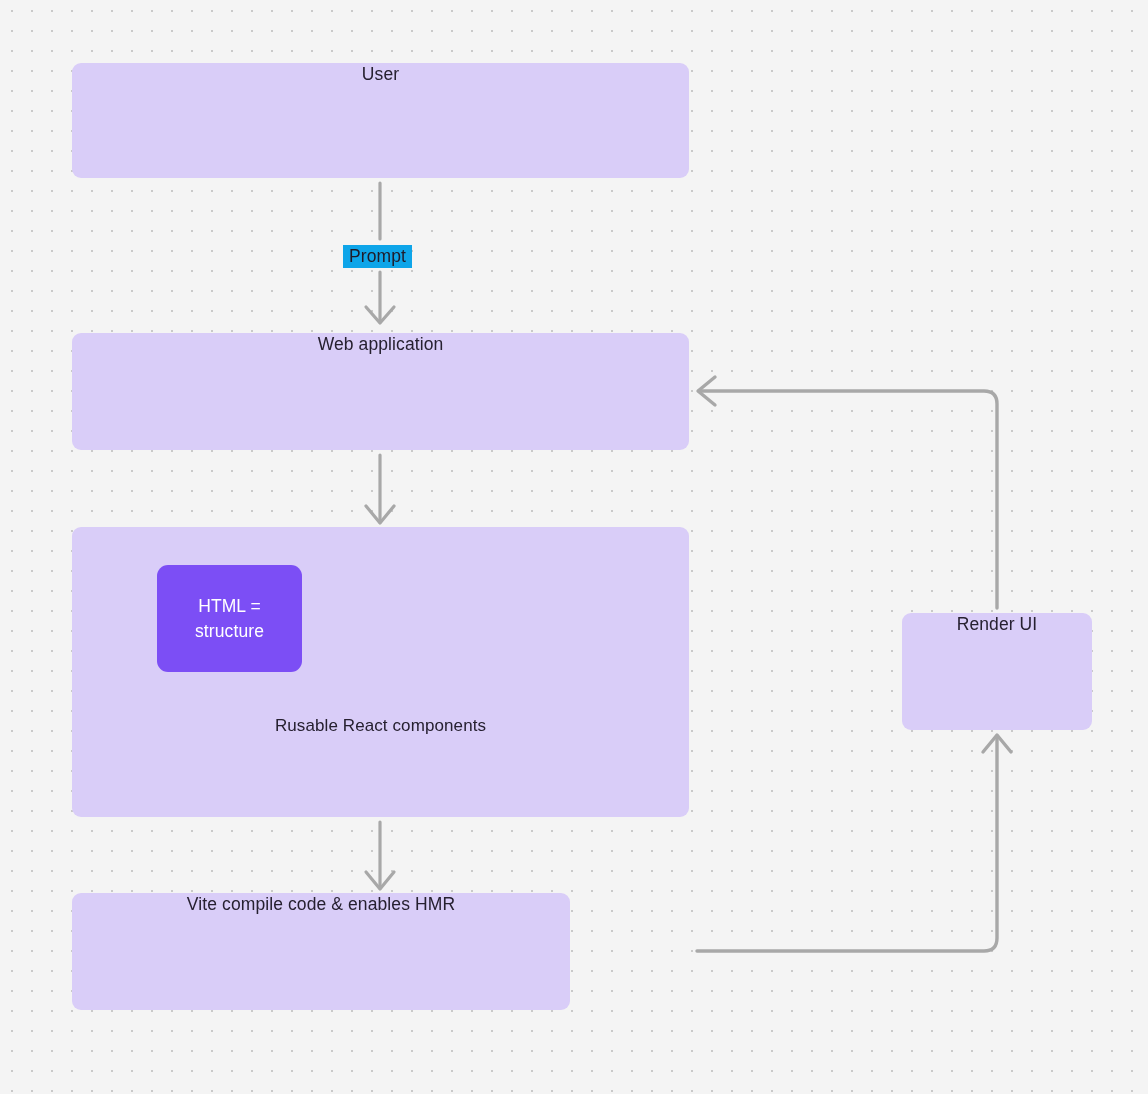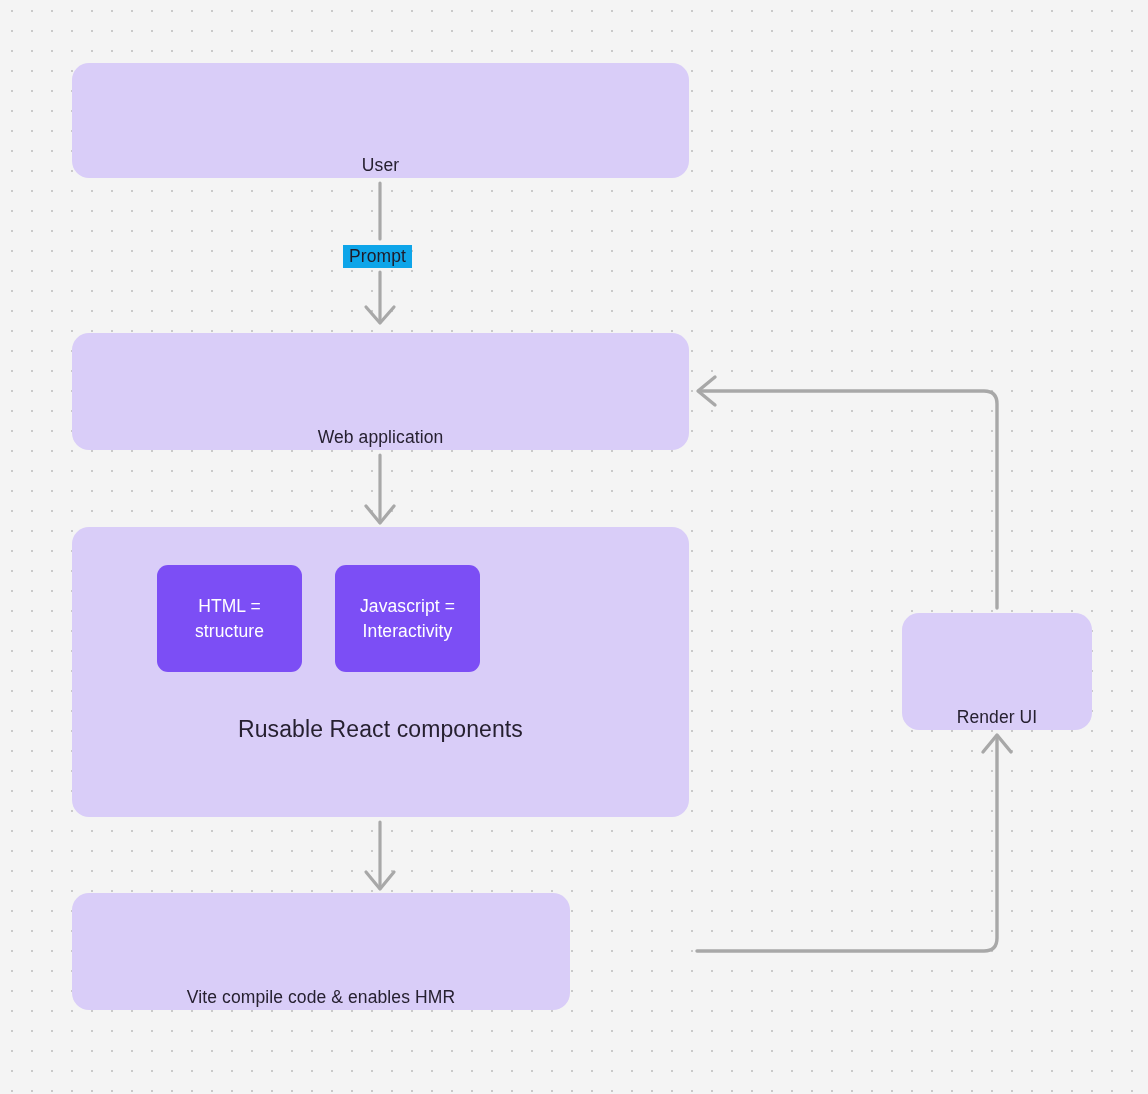--- a/index.html
+++ b/index.html
@@ -31,24 +31,24 @@
     left: 0; top: 0;
     width: 1148px;
     height: 1094px;
     pointer-events: none;
   }
 
   
   .node {
     position: absolute;
     box-sizing: border-box;
-    border-radius: 17px;
+    border-radius: 9px;
     background: #d9cdf8;
     display: flex;
-    align-items: flex-end;
+    align-items: flex-start;
     justify-content: center;
   }
   .node-label {
     font-size: 17.5px;
     color: #262030;
     letter-spacing: 0.1px;
     text-align: center;
     line-height: 1.35;
     white-space: pre-line;
   }
@@ -59,21 +59,21 @@
                      display: block; }
   #node-vite       { left: 72px;  top: 893px; width: 498px; height: 117px; }
   #node-render     { left: 902px; top: 613px; width: 190px; height: 117px; }
 
   
   .inner-row {
     position: absolute;
     left: 65px;
     top: 38px;
     display: flex;
-    gap: 33px;
+    gap: 23px;
     padding-left: 20px;
   }
   .inner-box {
     width: 145px;
     height: 107px;
     border-radius: 11px;
     background: #7c4ef5;
     display: flex;
     align-items: center;
     justify-content: center;
@@ -85,21 +85,21 @@
     line-height: 1.42;
     white-space: pre-line;
     letter-spacing: 0.1px;
   }
   .group-caption {
     position: absolute;
     left: 0;
     right: 0;
     top: 189px;
     text-align: center;
-    font-size: 23px;
+    font-size: 17px;
     color: #262030;
     letter-spacing: 0.1px;
   }
 
   
   .edge-label {
     position: absolute;
     font-size: 17.5px;
     color: #201b29;
     background: #0ea5e9;
@@ -151,24 +151,20 @@
 <div class="node" id="node-webapp">
   <div class="node-label">Web application</div>
 </div>
 
 <div class="node" id="node-components">
   <div class="inner-row">
     <div class="inner-box">
       <div class="inner-label">HTML =
 structure</div>
     </div>
-    <div class="inner-box">
-      <div class="inner-label">Javascript =
-Interactivity</div>
-    </div>
   </div>
   <div class="group-caption">Rusable React components</div>
 </div>
 
 <div class="node" id="node-vite">
   <div class="node-label">Vite compile code &amp; enables HMR</div>
 </div>
 
 <div class="node" id="node-render">
   <div class="node-label">Render UI</div>

